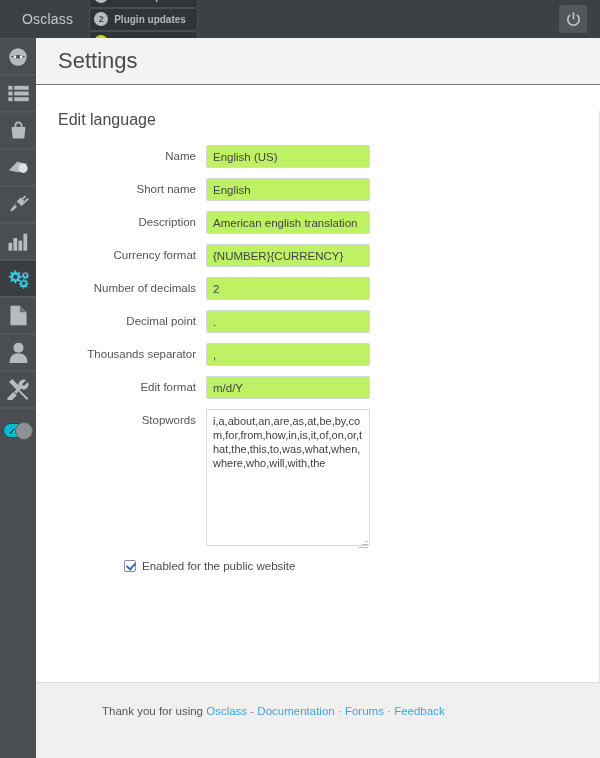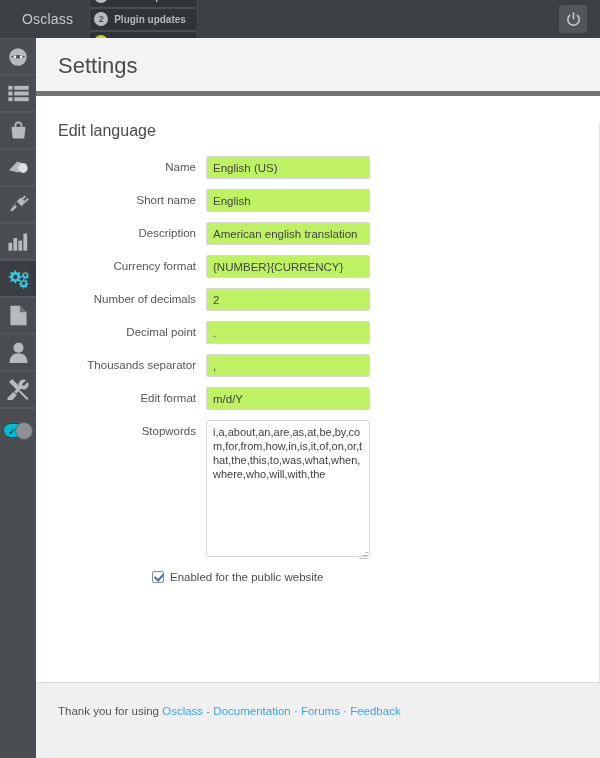--- a/index.html
+++ b/index.html
@@ -98,24 +98,24 @@
     color: #1c1f22; font-size: 10px; line-height: 13px;
   }
 
   
   #main {
     position: absolute; top: 38px; left: 36px;
     width: 564px; height: 720px;
     background: #ffffff;
   }
   #page-head {
-    height: 58px;
+    height: 47px;
     background: #f3f3f3;
-    border-bottom: 5px solid #737373;
-    display: flex; align-items: flex-start;
+    border-bottom: 1px solid #737373;
+    display: flex; align-items: center;
   }
   #page-title {
     font-size: 22px;
     color: #4b4b4b;
     margin-left: 22px;
     font-weight: normal;
   }
   #body-area {
     position: relative;
     height: 620px;
@@ -179,21 +179,21 @@
     pointer-events: none;
   }
   .ta-grip i {
     position: absolute; right: 0;
     height: 1px; background: #bdbdbd; display: block;
   }
 
   
   .crow {
     display: flex; align-items: center;
-    margin-left: 116px;
+    margin-left: 88px;
     margin-bottom: 4px;
   }
   .cbox {
     width: 12px; height: 12px;
     border: 1px solid #7f8fa4;
     border-radius: 2px;
     background: #ffffff;
     margin-right: 6px;
     position: relative;
     flex: none;
@@ -232,20 +232,21 @@
     font-family: "Liberation Sans", sans-serif;
     cursor: pointer;
   }
 
   
   #footer {
     position: absolute; top: 682px; left: 36px;
     width: 564px; height: 76px;
     background: #f0f0f0;
     border-top: 1px solid #dcdcdc;
+    padding-left: 44px;
   }
   #footer-text {
     font-size: 11.5px;
     color: #555555;
     margin: 22px 0 0 22px;
   }
   .flink { color: #3ba4e8; text-decoration: none; cursor: pointer; }
   .fsep { color: #8d8d8d; }
 </style>
 </head>

